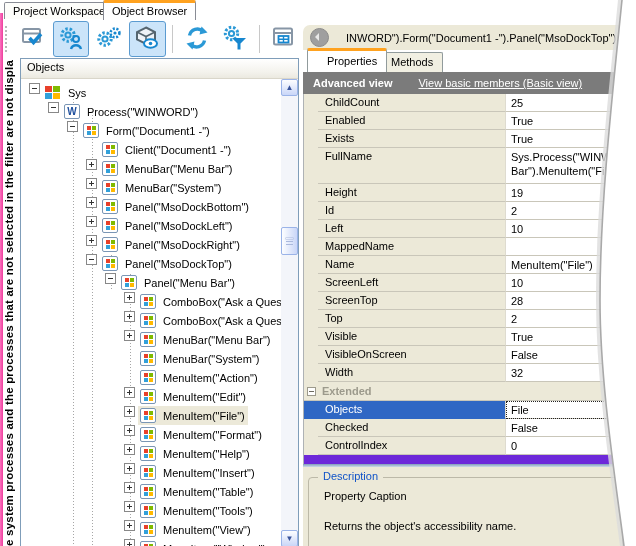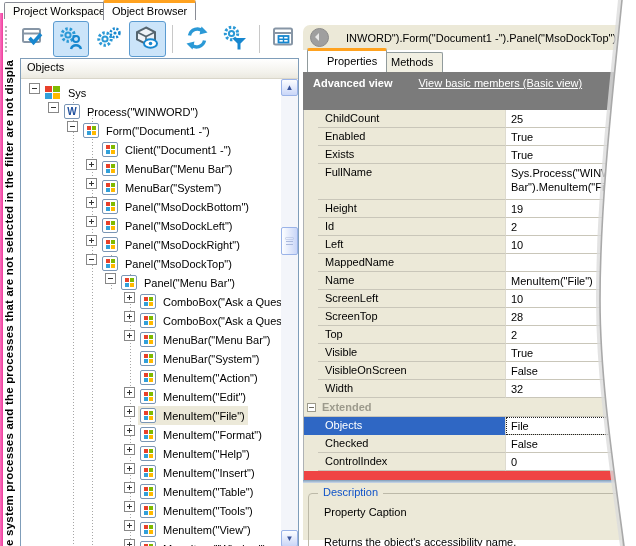--- a/index.html
+++ b/index.html
@@ -72,43 +72,43 @@
   .back{width:17px;height:17px;border-radius:50%;background:#9f9f9f;border:1px solid #8b8b8b;
         position:relative;flex:none;}
   .back::before{content:"";position:absolute;left:4px;top:4px;border:4.5px solid transparent;
                 border-right-color:#e9e9e9;border-left-width:0;}
   .addr-text{margin-left:17px;white-space:nowrap;}
   .rtabs{height:22px;position:relative;padding-left:3px;}
   .rtab{position:absolute;bottom:0;height:17px;padding:2px 9px 0 19px;background:#f1efe2;
         border:1px solid #919b9c;border-bottom:none;border-radius:2px 2px 0 0;line-height:15px;}
   .rtab.active{height:19px;background:#fff;border-top:3px solid #ffa21f;z-index:2;line-height:16px;}
   #rtab-props{left:4px;} #rtab-methods{left:68px;margin-top:35px;}
-  .viewbar{height:22px;background:#7b7b7b;color:#fff;display:flex;align-items:center;padding:0 0 16px 10px;white-space:nowrap;}
+  .viewbar{height:22px;background:#7b7b7b;color:#fff;display:flex;align-items:center;padding:0 0 0 10px;white-space:nowrap;}
   .viewbar .vb-title{font-weight:bold;margin-right:26px;}
   .viewbar a{color:#fff;text-decoration:underline;}
 
   
-  .grid{position:relative;height:370px;background:#ef4444;border-left:1px solid #aeb2b5;overflow:hidden;}
+  .grid{position:relative;height:370px;background:#6d28d9;border-left:1px solid #aeb2b5;overflow:hidden;}
   .prow{display:flex;height:18px;box-sizing:border-box;}
   .prow.tall{height:36px;}
   .gut{width:14px;flex:none;background:#ece9d8;}
   .pname{width:188px;flex:none;background:#ece9d8;border-bottom:1px solid #c9c6b9;border-right:1px solid #dedbcf;
          padding:2px 4px 0 7px;box-sizing:border-box;overflow:hidden;white-space:nowrap;}
   .pval{flex:1;background:#fff;border-bottom:1px solid #c9c6b9;padding:2px 4px 0 5px;box-sizing:border-box;
         overflow:hidden;white-space:pre-line;line-height:14px;}
   .grow{height:19px;display:flex;align-items:center;background:#ece9d8;border-bottom:1px solid #c9c6b9;
         color:#9c9a8c;font-weight:bold;box-sizing:border-box;}
   .gminus{width:9px;height:9px;border:1px solid #9c9a8c;background:#fff;position:relative;margin:0 6px 0 3px;box-sizing:border-box;}
   .gminus::before{content:"";position:absolute;left:1px;right:1px;top:3px;height:1px;background:#6d6b60;}
   .prow.sel .gut,.prow.sel .pname{background:#2f67c4;color:#fff;border-bottom-color:#2f67c4;}
   .prow.sel .pval{outline:1px dotted #222;outline-offset:-1px;}
   .grid-bottom{height:3px;background:linear-gradient(#7f9db9,#cdd9ea);}
 
   
-  .desc{position:relative;height:57px;background:#ece9d8;}
+  .desc{position:relative;height:79px;background:#ece9d8;}
   .descbox{position:absolute;left:5px;right:13px;top:10px;height:76px;border:1px solid #bcb9a8;border-radius:4px;}
   .desc-title{position:absolute;top:-8px;left:9px;background:#ece9d8;padding:0 5px;color:#1053c8;}
   .desc-line1{position:absolute;left:15px;top:12px;}
   .desc-line2{position:absolute;left:15px;top:42px;}
 
   
   .curl{position:absolute;right:0;top:0;width:70px;height:546px;pointer-events:none;}
 </style>
 </head>
 <body>

